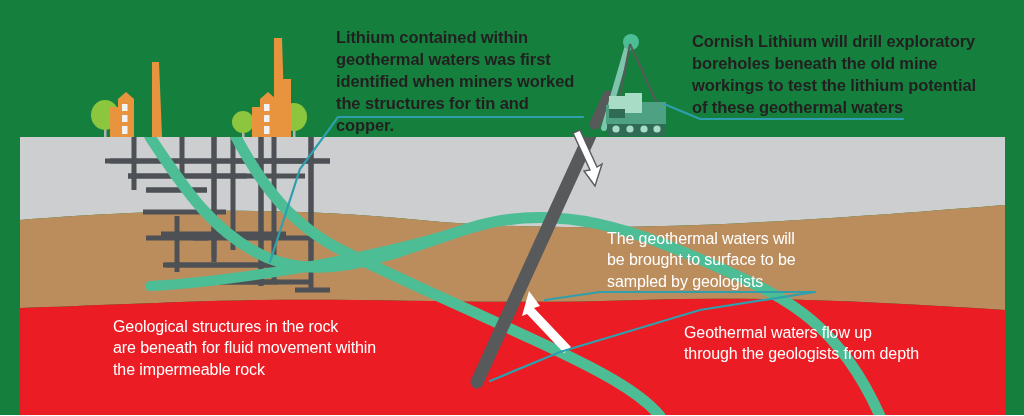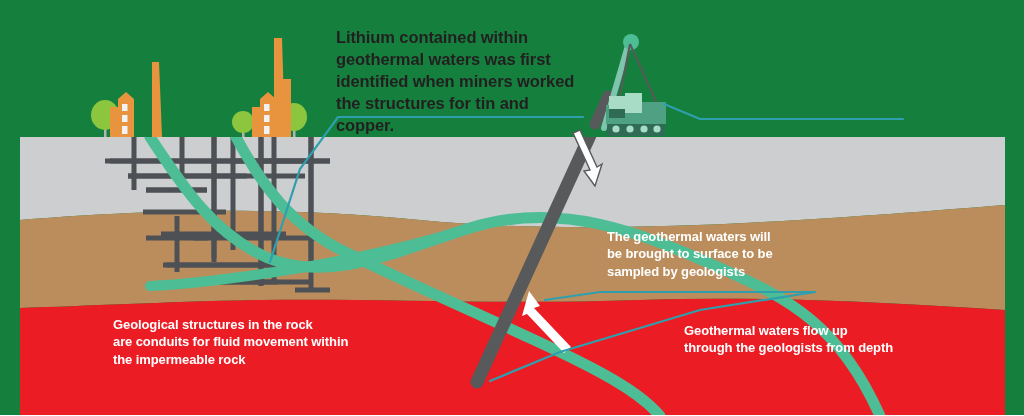--- a/index.html
+++ b/index.html
@@ -29,22 +29,22 @@
     line-height: 1.33;
     letter-spacing: -0.1px;
   }
   .anno-dark {
     color: #231f20;
     font-size: 16.5px;
     font-weight: 600;
   }
   .anno-light {
     color: #ffffff;
-    font-size: 13px;
-    font-weight: 700;
+    font-size: 16px;
+    font-weight: 400;
   }
   #anno-lithium-history { left: 336px; top: 27px; width: 252px; }
   #anno-drill-plan     { left: 692px; top: 31px; width: 292px; }
   #anno-sampling       { left: 607px; top: 228px; width: 230px; }
   #anno-conduits       { left: 113px; top: 316px; width: 330px; }
   #anno-flow-up        { left: 684px; top: 322px; width: 290px; }
 </style>
 </head>
 <body>
 
@@ -190,25 +190,29 @@
       <path d="M815,292 L600,292 L545,300"></path>
       <path d="M815,292 L700,310 L560,352 L490,381"></path>
     </g>
   </svg>
 
   <div class="anno anno-dark" id="anno-lithium-history">Lithium contained within
 geothermal waters was first
 identified when miners worked
 the structures for tin and copper.</div>
 
+  <div class="anno anno-dark" id="anno-drill-plan">Cornish Lithium will drill exploratory
+boreholes beneath the old mine
+workings to test the lithium potential
+of these geothermal waters</div>
 
   <div class="anno anno-light" id="anno-sampling">The geothermal waters will
 be brought to surface to be
 sampled by geologists</div>
 
   <div class="anno anno-light" id="anno-conduits">Geological structures in the rock
-are conduits for fluid movement within
+are beneath for fluid movement within
 the impermeable rock</div>
 
   <div class="anno anno-light" id="anno-flow-up">Geothermal waters flow up
 through the geologists from depth</div>
 
 </div>
 
 </body></html>

